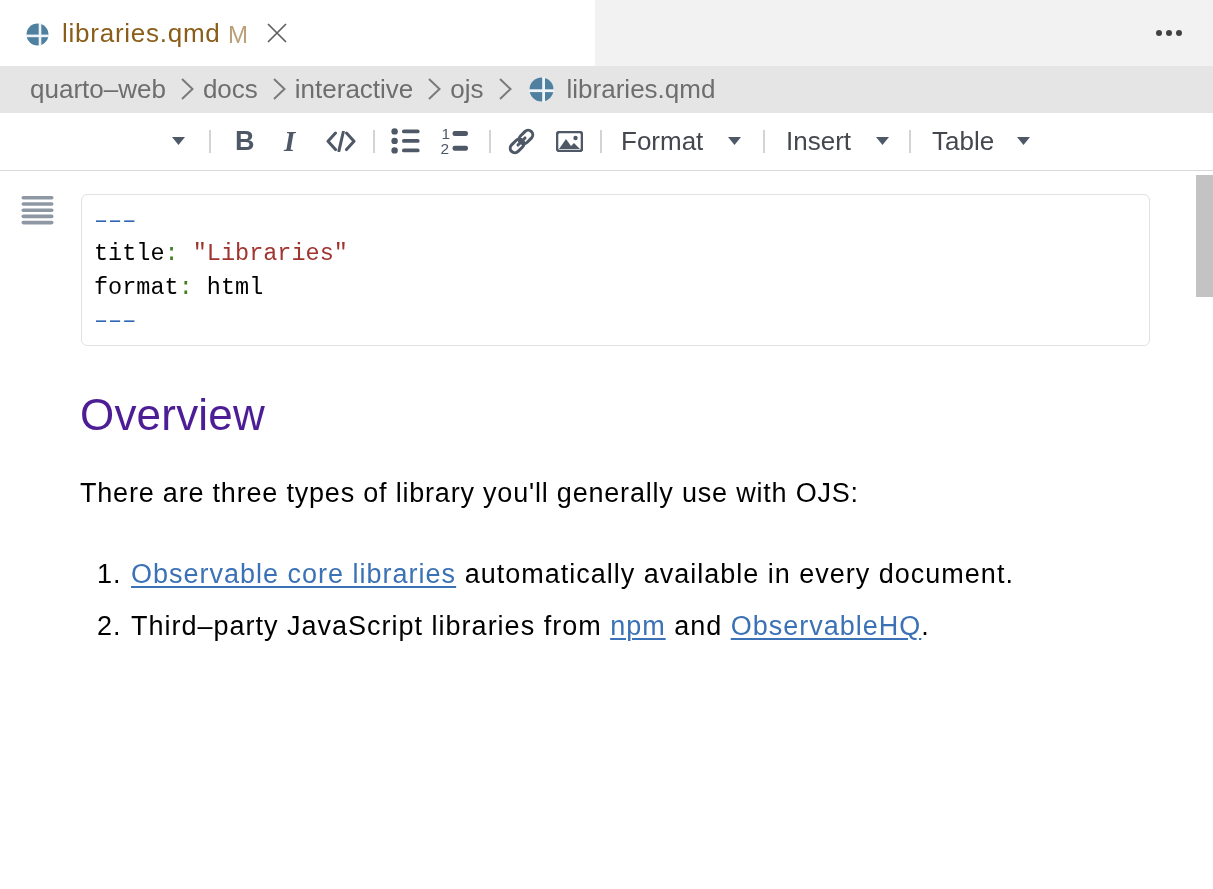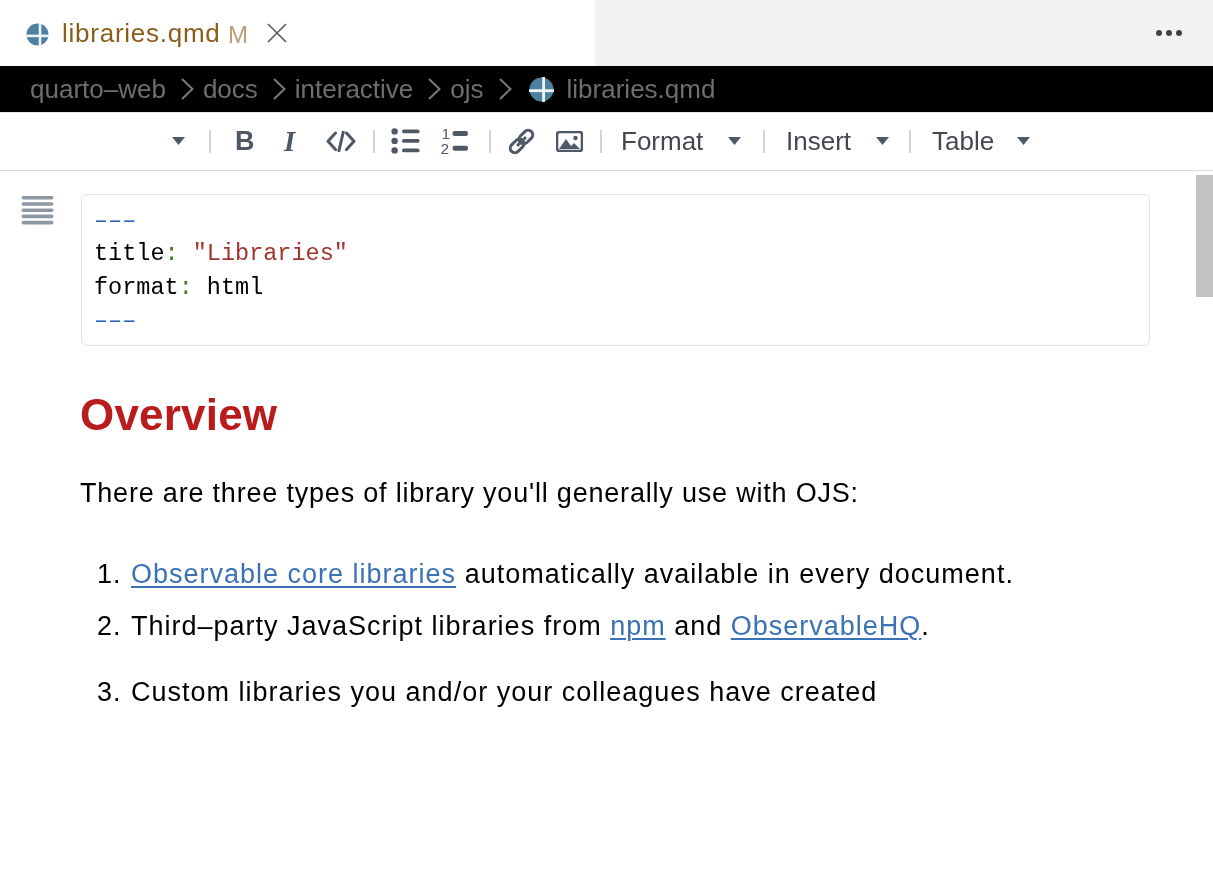--- a/index.html
+++ b/index.html
@@ -10,40 +10,40 @@
 #tabbar { position:absolute; left:0; top:0; width:1213px; height:66px; background:#f2f2f2; }
 #tab { position:absolute; left:0; top:0; width:595px; height:66px; background:#ffffff; }
 #tabicon { position:absolute; left:26px; top:23px; }
 #tablabel { position:absolute; left:62px; top:0; height:66px; line-height:66px; font-size:26px; letter-spacing:0.75px; color:#8a5d18; }
 #tabM { position:absolute; left:228px; top:1.5px; height:66px; line-height:66px; font-size:24px; color:#8a5d18; opacity:0.58; }
 #tabclose { position:absolute; left:265px; top:21px; width:24px; height:24px; }
 #dots { position:absolute; left:1156px; top:30px; }
 .dot { display:inline-block; width:6px; height:6px; border-radius:50%; background:#424242; margin-right:4px; vertical-align:top; }
 
 
-#crumbs { position:absolute; left:0; top:66px; width:1213px; height:47px; background:#000000; border-bottom:1px solid #e5e5e5; display:flex; align-items:center; color:#6e6e6e; font-size:26px; }
+#crumbs { position:absolute; left:0; top:66px; width:1213px; height:47px; background:#e5e5e5; border-bottom:1px solid #e5e5e5; display:flex; align-items:center; color:#6e6e6e; font-size:26px; }
 #crumbs .sep { margin:0 8px 0 12px; display:flex; align-items:center; }
 #crumbs .bi { margin:0 13px 0 8px; display:flex; align-items:center; }
 
 
 #toolbar { position:absolute; left:0; top:113px; width:1213px; height:58px; background:#fff; border-bottom:1px solid #d9d9d9; }
 .tb { position:absolute; top:0; height:56px; display:flex; align-items:center; color:#44474e; font-size:26px; }
 .vsep { position:absolute; top:17px; width:2px; height:23px; background:#d4d4d4; }
 
 
 #content { position:absolute; left:0; top:171px; width:1213px; height:718px; background:#fff; }
 #codeblock { position:absolute; left:81px; top:23px; width:1069px; height:152px; border:1px solid #e2e2e5; border-radius:6px; padding:8.5px 0 0 12px; font-family:"Liberation Mono",monospace; font-size:23.5px; line-height:33.5px; white-space:pre; color:#000; }
 .cm-meta { color:#2e66b5; }
 .cm-key { color:#000000; }
 .cm-colon { color:#3f7d20; }
 .cm-str { color:#a0342e; }
 #draghandle { position:absolute; left:21px; top:25px; }
 #scrollthumb { position:absolute; left:1196px; top:4px; width:17px; height:122px; background:#c3c3c3; }
 
-#content h1 { position:absolute; left:80px; top:217px; font-size:44px; line-height:54px; font-weight:bold; color:#b91c1c; letter-spacing:0.2px; }
+#content h1 { position:absolute; left:80px; top:217px; font-size:44px; line-height:54px; font-weight:normal; color:#4c1d95; letter-spacing:0.2px; }
 .para { position:absolute; color:#000; font-size:27px; line-height:40px; letter-spacing:0.8px; white-space:pre; }
 .para a { color:#3b72b5; text-decoration:underline; text-underline-offset:3px; text-decoration-thickness:2px; }
 #p1 { left:80px; top:301.6px; }
 .li { position:absolute; left:97px; }
 .num { display:inline-block; width:34px; }
 #li1 { top:383px; } .li { letter-spacing:1.0px; }
 #li2 { top:434.6px; }
 #li3 { top:500.6px; }
 #p2 { left:80px; top:572.6px; letter-spacing:1.1px; }
 </style>
@@ -169,16 +169,15 @@
     <div id="codeblock"><span class="cm-meta">–––</span>
 <span class="cm-key">title</span><span class="cm-colon">:</span> <span class="cm-str">"Libraries"</span>
 <span class="cm-key">format</span><span class="cm-colon">:</span> html
 <span class="cm-meta">–––</span></div>
     <div id="scrollthumb"></div>
 
     <h1>Overview</h1>
     <div class="para" id="p1">There are three types of library you'll generally use with OJS:</div>
     <div class="para li" id="li1"><span class="num">1.</span><a href="#">Observable core libraries</a> automatically available in every document.</div>
     <div class="para li" id="li2"><span class="num">2.</span>Third–party JavaScript libraries from <a href="#">npm</a> and <a href="#">ObservableHQ</a>.</div>
-    <div class="para li" id="li3"><span class="num">3.</span>Custom libraries you and/or your colleagues have created</div>
   </div>
 
 </div>
 
 </body></html>

